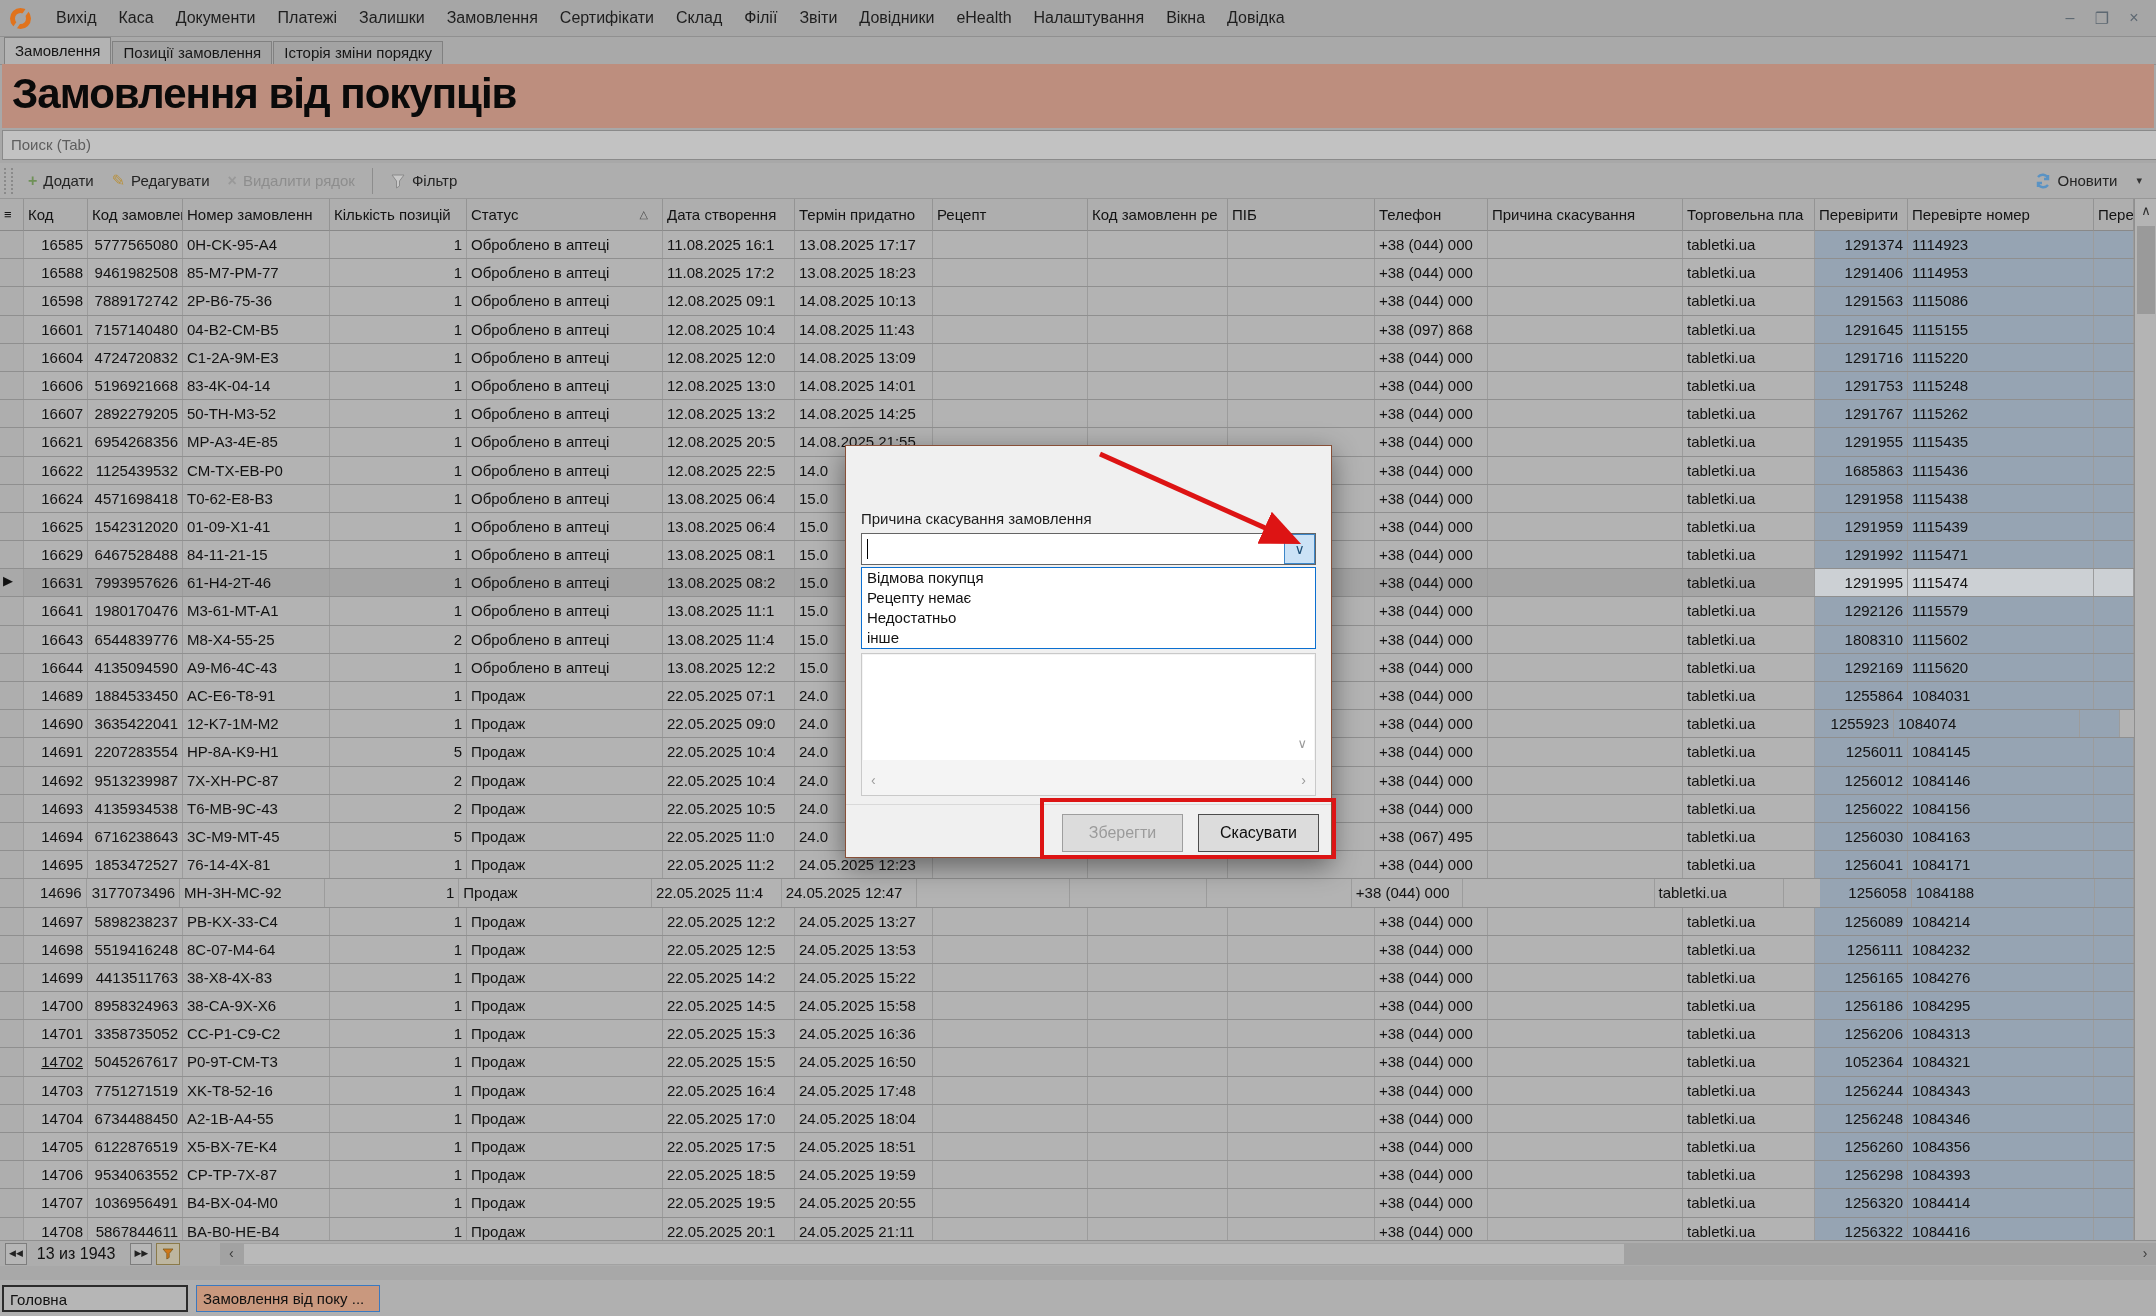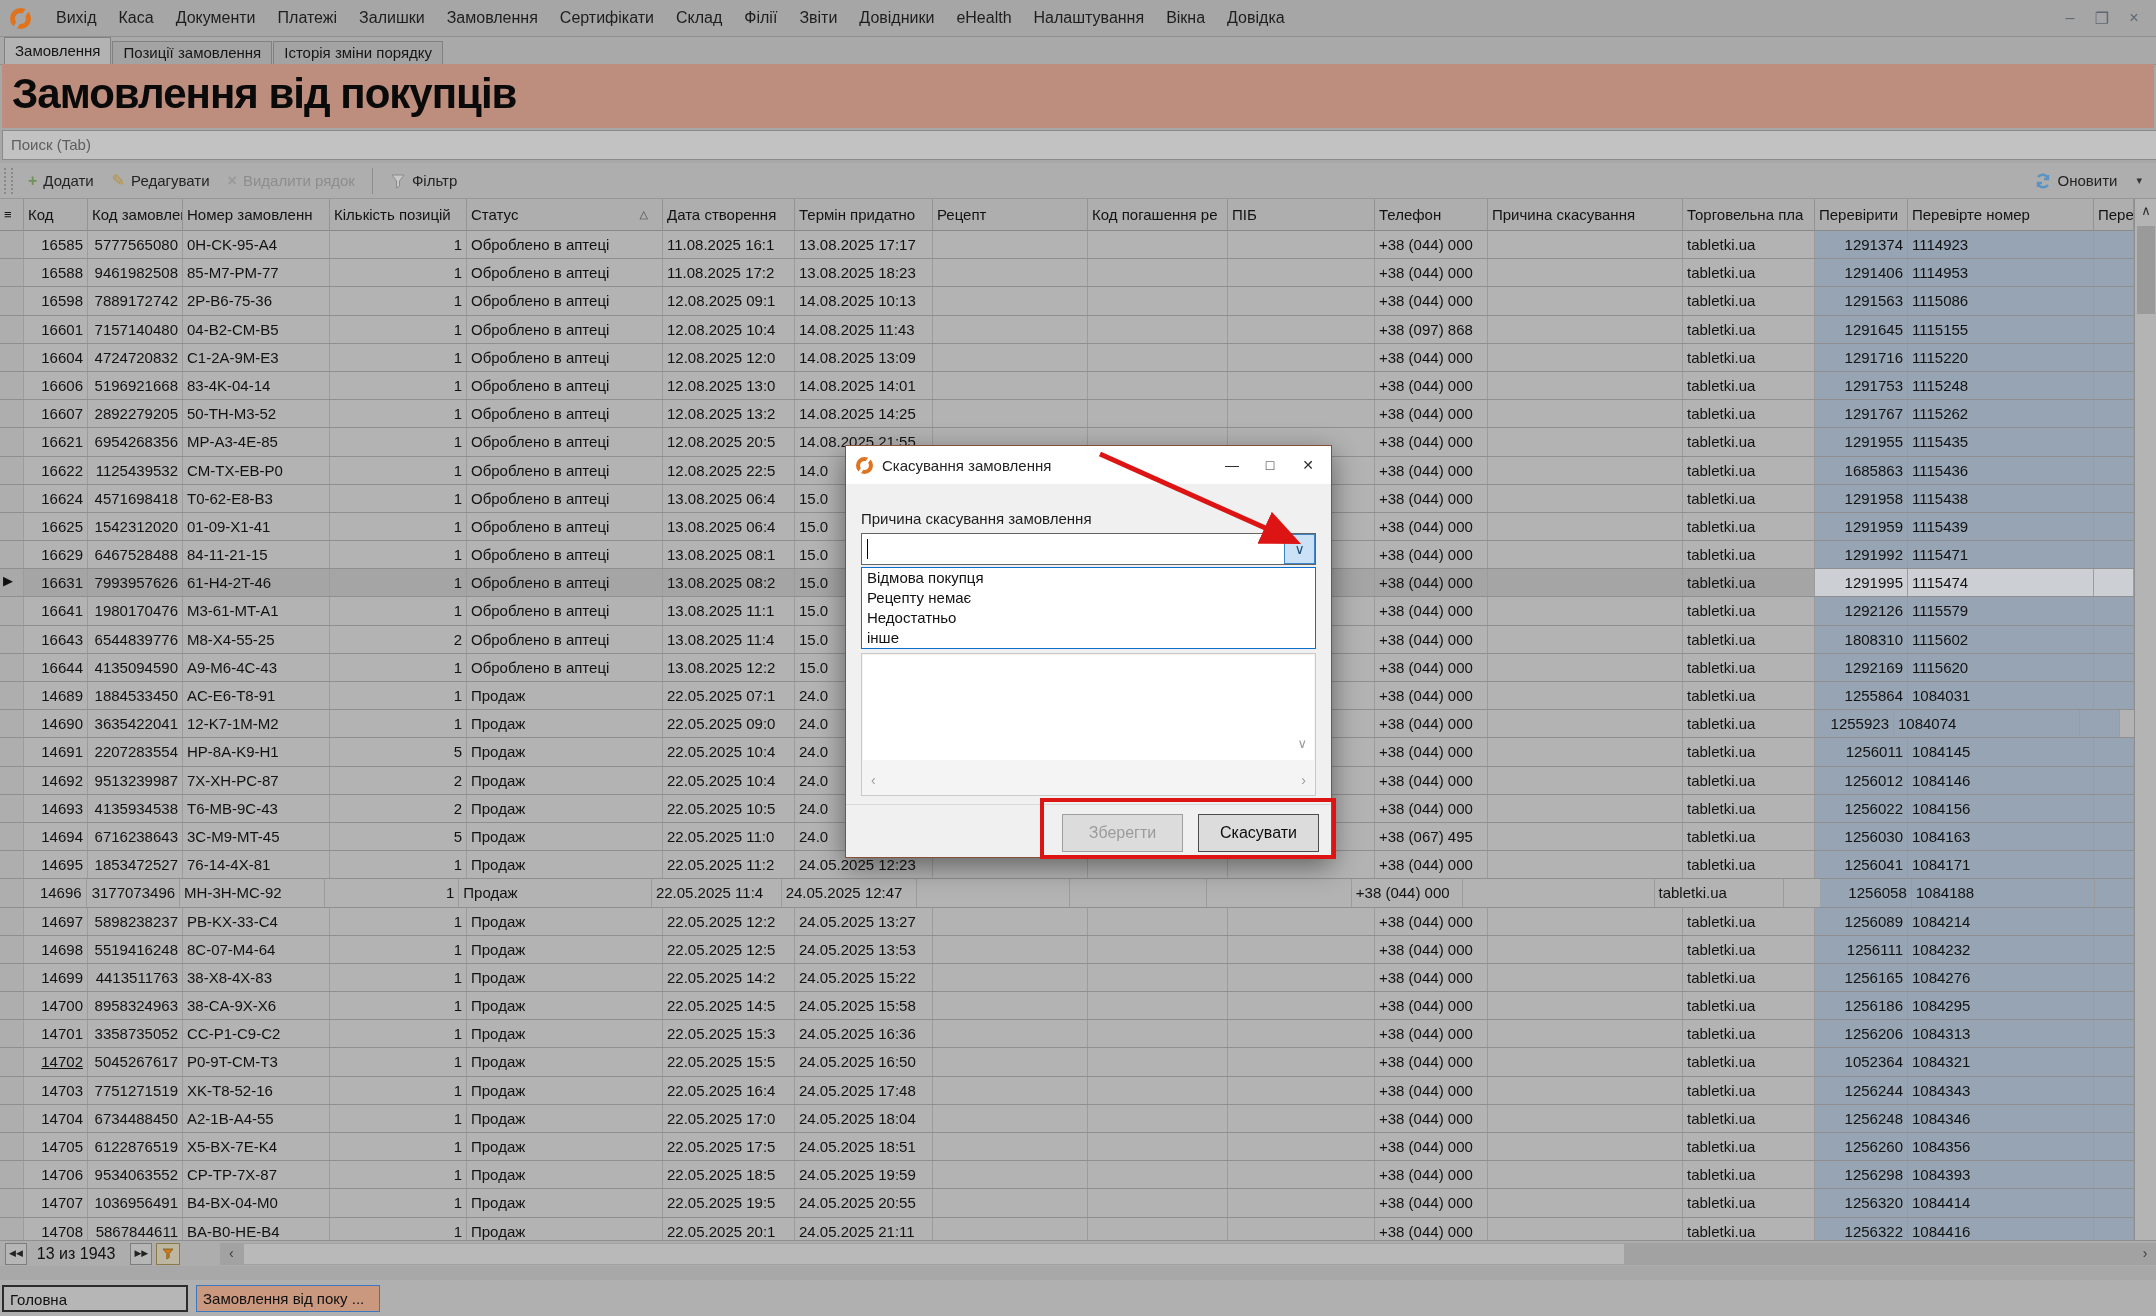--- a/index.html
+++ b/index.html
@@ -203,21 +203,21 @@
   <div class="ghead">
       <div class="ghcell" style="width: 24px; font-size: 13px; padding-top: 8px;">≡</div>
       <div class="ghcell" style="width: 64px;">Код</div>
       <div class="ghcell" style="width: 95px;">Код замовлен</div>
       <div class="ghcell" style="width: 147px;">Номер замовленн</div>
       <div class="ghcell" style="width: 137px;">Кількість позицій</div>
       <div class="ghcell" style="width: 196px;">Статус<span class="sorticon">△</span></div>
       <div class="ghcell" style="width: 132px;">Дата створення</div>
       <div class="ghcell" style="width: 138px;">Термін придатно</div>
       <div class="ghcell" style="width: 155px;">Рецепт</div>
-      <div class="ghcell" style="width: 140px;">Код погашення ре</div>
+      <div class="ghcell" style="width: 140px;">Код замовленн ре</div>
       <div class="ghcell" style="width: 147px;">ПІБ</div>
       <div class="ghcell" style="width: 113px;">Телефон</div>
       <div class="ghcell" style="width: 195px;">Причина скасування</div>
       <div class="ghcell" style="width: 132px;">Торговельна пла</div>
       <div class="ghcell" style="width: 93px;">Перевірити</div>
       <div class="ghcell" style="width: 186px;">Перевірте номер</div>
       <div class="ghcell" style="width: 40px;">Перевірт</div>
     </div>
   <div class="gbody">
       <div class="grow">
@@ -928,29 +928,20 @@
   </div>
 </div>
 
 <div class="statusfill"></div>
 <div class="statusbar">
   <div class="home-btn">Головна</div>
   <div class="doc-tab">Замовлення від поку ...</div>
 </div>
 
 <div class="dialog">
-  <div class="dlg-title">
-    <div class="dlg-logo"></div>
-    <span class="dlg-title-text">Скасування замовлення</span>
-    <div class="dlg-controls">
-        <span class="dlg-ctl">—</span>
-        <span class="dlg-ctl">□</span>
-        <span class="dlg-ctl">✕</span>
-      </div>
-  </div>
   <div class="dlg-label">Причина скасування замовлення</div>
   <div class="combo">
     <div class="cursor"></div>
     <div class="combo-caret-btn">
       <span>∨</span>
     </div>
   </div>
   <div class="ddlist">
       <div class="dditem">Відмова покупця</div>
       <div class="dditem">Рецепту немає</div>

